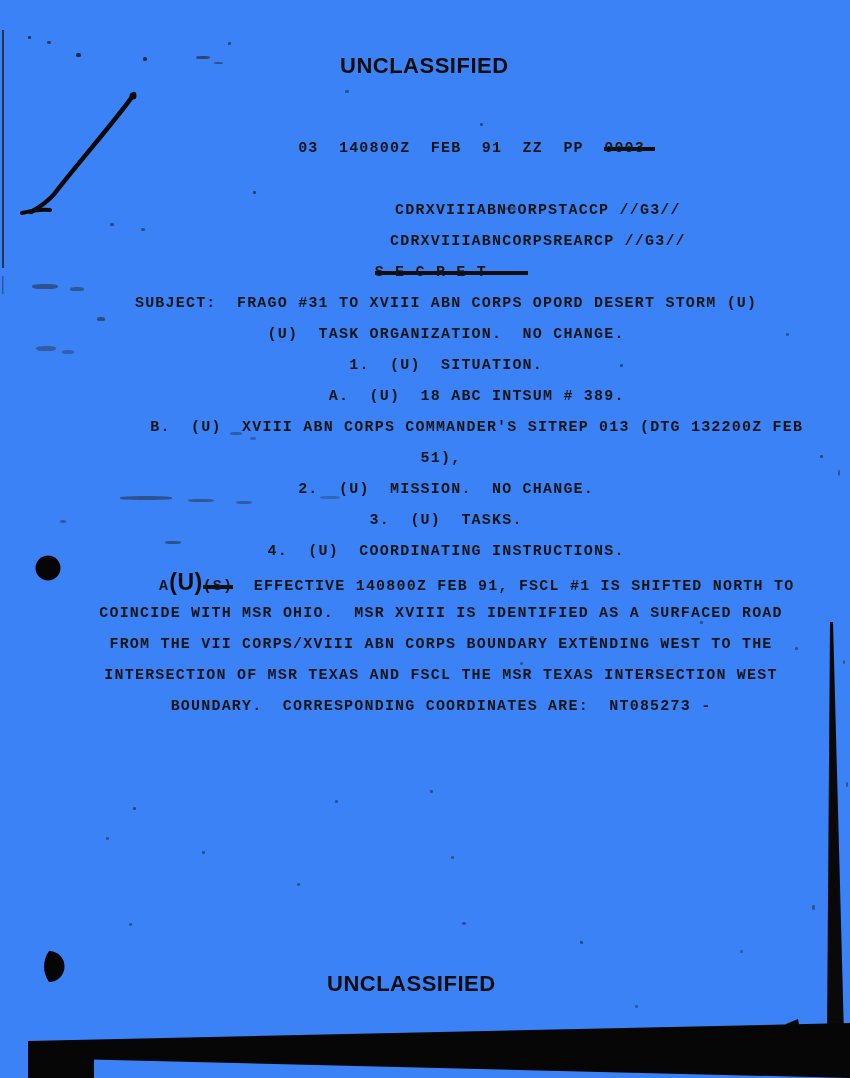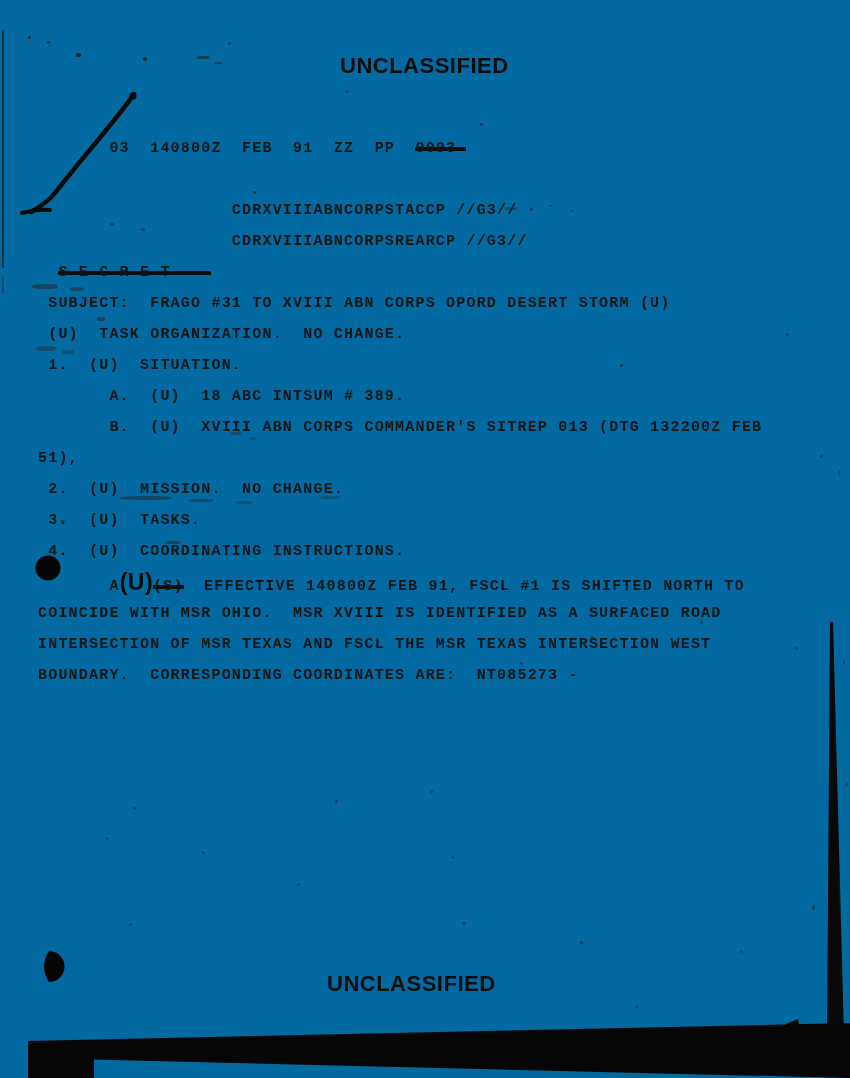--- a/index.html
+++ b/index.html
@@ -1,38 +1,38 @@
 <!DOCTYPE html>
 <html><head>
 <meta charset="utf-8">
 <style>
   html,body { margin:0; padding:0; background:#e8e8e8; }
   .page {
     position:relative; width:850px; height:1078px;
-    background:#0369a1; overflow:hidden;
+    background:#3b82f6; overflow:hidden;
     font-family:"Liberation Mono", monospace;
   }
   
   .uncl {
     position:absolute;
     font-family:"Liberation Sans", sans-serif;
     font-weight:700; font-size:22px; letter-spacing:.5px;
     color:#0d0d0d; white-space:nowrap;
   }
   .uncl.top { left:340px; top:53px; }
   .uncl.bottom { left:327px; top:971px; }
 
   
   .text {
     position:absolute; left:38px; top:133px; width:806px;
     font-family:"Liberation Mono", monospace;
     font-size:15px; font-weight:700; letter-spacing:1.2px;
     color:#161616;
   }
-  .tline { white-space:pre; height:31px; line-height:31px; }
+  .tline { white-space:pre; height:31px; line-height:31px;text-align:center; }
   
   .x {
     background-image:linear-gradient(#0e0e0e,#0e0e0e);
     background-repeat:no-repeat;
     background-size:100% 4px;
     background-position:0 52%;
   }
   
   .h {
     font-family:"Liberation Sans", sans-serif;
@@ -61,20 +61,21 @@
       <div class="tline"><span> (U)  TASK ORGANIZATION.  NO CHANGE.</span></div>
       <div class="tline"><span> 1.  (U)  SITUATION.</span></div>
       <div class="tline"><span>       A.  (U)  18 ABC INTSUM # 389.</span></div>
       <div class="tline"><span>       B.  (U)  XVIII ABN CORPS COMMANDER'S SITREP 013 (DTG 132200Z FEB</span></div>
       <div class="tline"><span>51),</span></div>
       <div class="tline"><span> 2.  (U)  MISSION.  NO CHANGE.</span></div>
       <div class="tline"><span> 3.  (U)  TASKS.</span></div>
       <div class="tline"><span> 4.  (U)  COORDINATING INSTRUCTIONS.</span></div>
       <div class="tline"><span>       A</span><span class="h">(U)</span><span class="x">(S)</span><span>  EFFECTIVE 140800Z FEB 91, FSCL #1 IS SHIFTED NORTH TO</span></div>
       <div class="tline"><span>COINCIDE WITH MSR OHIO.  MSR XVIII IS IDENTIFIED AS A SURFACED ROAD</span></div>
+      <div class="tline"><span>FROM THE VII CORPS/XVIII ABN CORPS BOUNDARY EXTENDING WEST TO THE</span></div>
       <div class="tline"><span>INTERSECTION OF MSR TEXAS AND FSCL THE MSR TEXAS INTERSECTION WEST</span></div>
       <div class="tline"><span>BOUNDARY.  CORRESPONDING COORDINATES ARE:  NT085273 -</span></div>
     </div>
 
   <div class="uncl bottom">UNCLASSIFIED</div>
 
   <div class="artifacts">
     <svg class="overlay" width="850" height="1078" viewBox="0 0 850 1078">
 
       <rect x="2" y="30" width="2" height="238" fill="#222" opacity="0.8"></rect>

